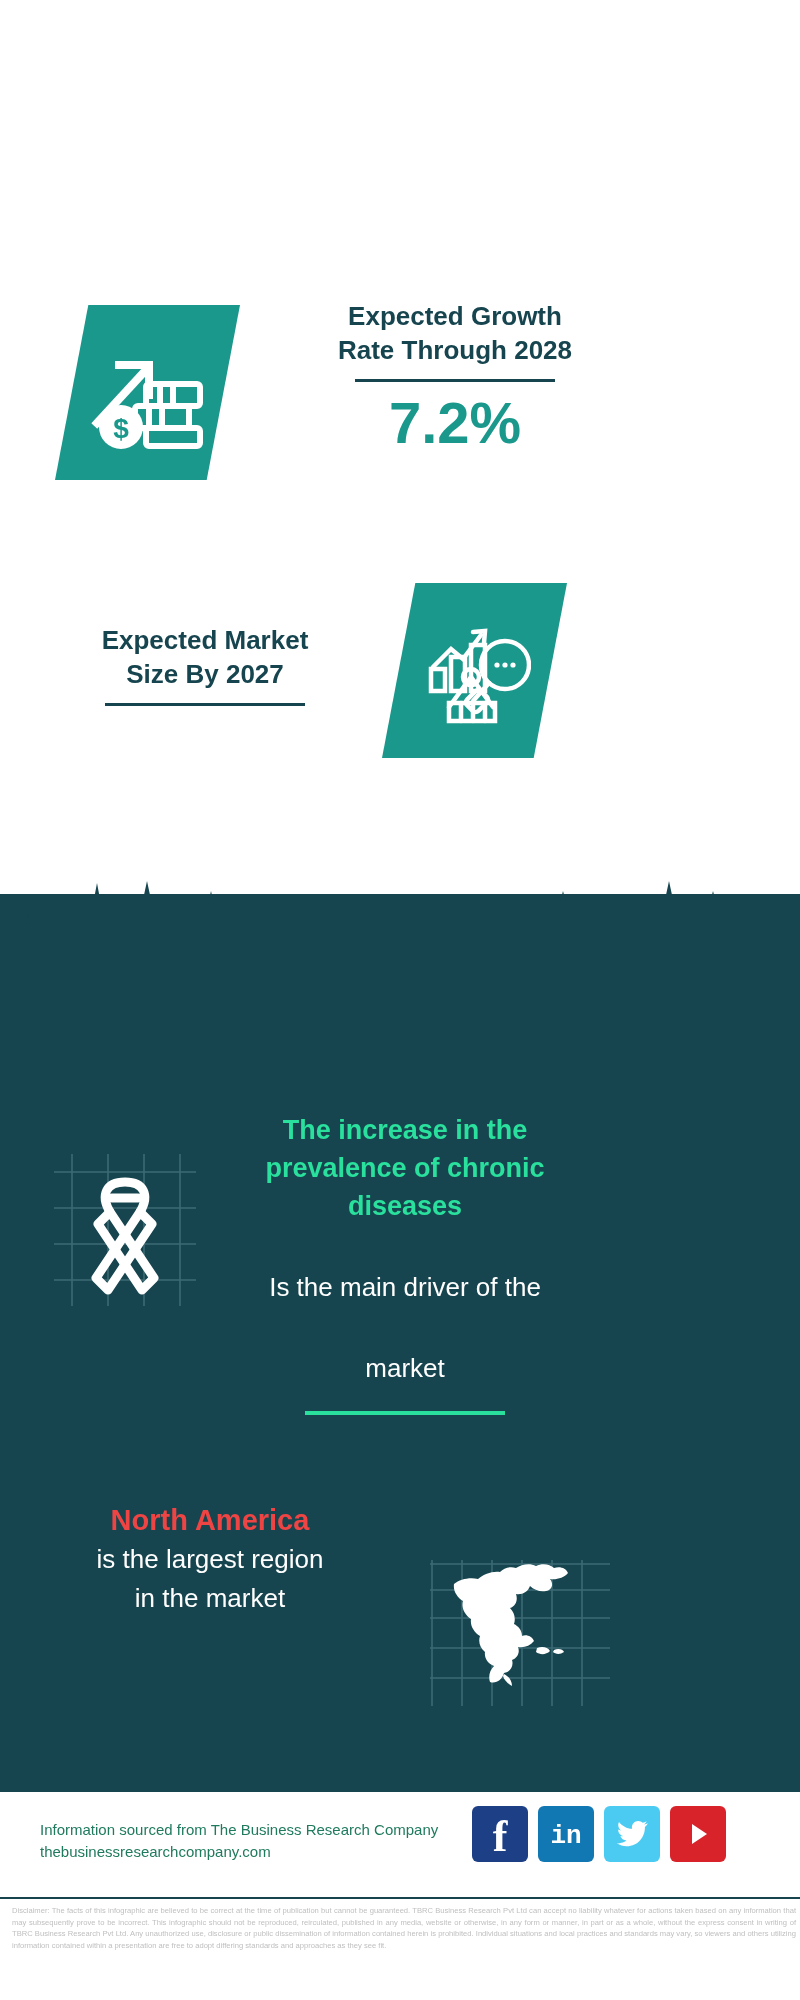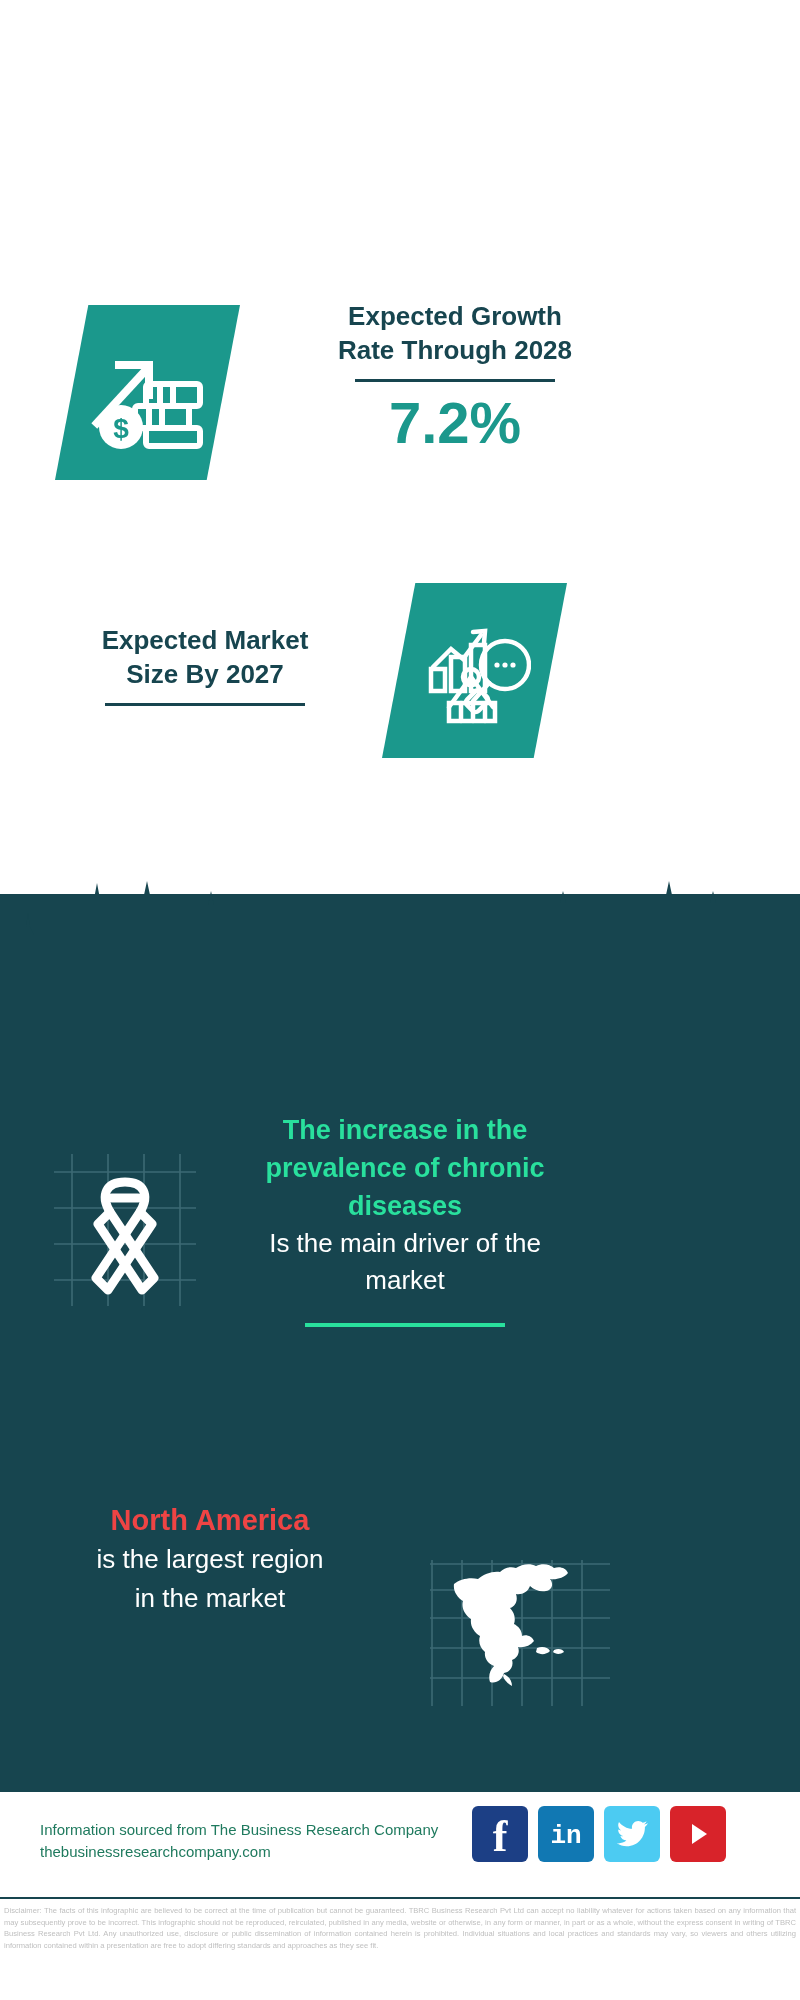--- a/index.html
+++ b/index.html
@@ -69,21 +69,21 @@
   .skyline svg { display:block; width:800px; height:120px; }
 
   
   .driver {
     position:absolute; left:195px; top:1111px; width:420px; text-align:center;
   }
   .driver .hl {
     color:#29e09d; font-weight:bold; font-size:27px; line-height:38px;
   }
   .driver .sub {
-    color:#ffffff; font-size:26px; line-height:37px; font-weight:normal;
+    color:#ffffff; font-size:26px; line-height:37px; font-weight:normal;margin-top:44px;
   }
   .driver .grule {
     width:200px; height:4px; background:#29e09d; margin:24px auto 0 auto;
   }
 
   
   .region {
     position:absolute; left:10px; top:1500px; width:400px; text-align:center;
   }
   .region .hl {
@@ -115,21 +115,21 @@
   .sicon.tw { background:#4ccbf2; }
   .sicon.yt { background:#d8232a; }
   .sicon .glyph { color:#ffffff; font-weight:bold; font-family:"Liberation Serif", serif; }
   .fb .glyph { font-size:44px; line-height:44px; margin-top:6px; }
   .li .glyph { font-size:26px; line-height:34px; font-family:Liberation Mono, monospace; margin-top:4px;}
   .tw svg, .yt svg { display:block; }
 
   .disclaimer {
     position:absolute; left:0; top:1897px; width:800px; height:79px;
     background:#ffffff; border-top:2px solid #17454f;
-    padding:6px 4px 0 4px;
+    padding:6px 4px 0 12px;
     color:#bfbfbf; font-size:7.6px; line-height:11.6px;
     text-align:justify;
   }
 </style>
 </head>
 <body>
 
 <div class="page">
 
 

